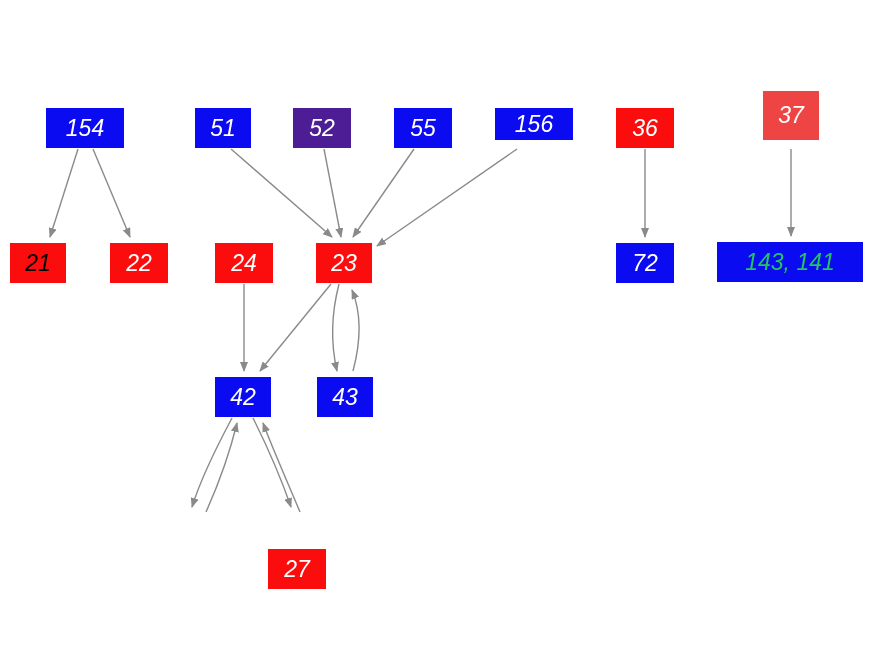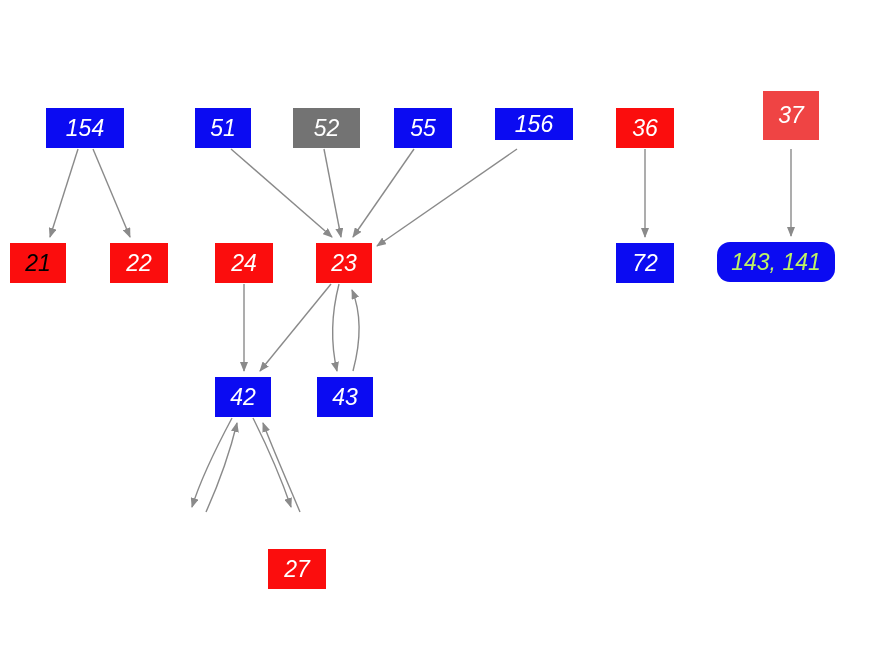--- a/index.html
+++ b/index.html
@@ -62,27 +62,27 @@
         <path d="M339,284 C331,315 331,345 337,371" class="edge" stroke="#8a8a8a" marker-end="url(#arrowhead)"></path>
         <path d="M353,371 C361,341 361,312 352,290" class="edge" stroke="#8a8a8a" marker-end="url(#arrowhead)"></path>
         <path d="M232,418 C216,448 201,478 192,507" class="edge" stroke="#8a8a8a" marker-end="url(#arrowhead)"></path>
         <path d="M206,512 C219,483 230,452 237,423" class="edge" stroke="#8a8a8a" marker-end="url(#arrowhead)"></path>
         <path d="M253,418 C268,448 281,478 291,507" class="edge" stroke="#8a8a8a" marker-end="url(#arrowhead)"></path>
         <path d="M300,512 C288,483 274,452 263,423" class="edge" stroke="#8a8a8a" marker-end="url(#arrowhead)"></path>
       </g>
   </svg>
 <div class="node" style="left: 46px; top: 108px; width: 78px; height: 40px; background: rgb(11, 11, 242); color: rgb(255, 255, 255);">154</div>
     <div class="node" style="left: 195px; top: 108px; width: 56px; height: 40px; background: rgb(11, 11, 242); color: rgb(255, 255, 255);">51</div>
-    <div class="node" style="left: 293px; top: 108px; width: 67px; height: 40px; background: #737373; color: rgb(255, 255, 255);">52</div>
+    <div class="node" style="left: 293px; top: 108px; width: 58px; height: 40px; background: #4c1d95; color: rgb(255, 255, 255);">52</div>
     <div class="node" style="left: 394px; top: 108px; width: 58px; height: 40px; background: rgb(11, 11, 242); color: rgb(255, 255, 255);">55</div>
     <div class="node" style="left: 495px; top: 108px; width: 78px; height: 32px; background: rgb(11, 11, 242); color: rgb(255, 255, 255);">156</div>
     <div class="node" style="left: 616px; top: 108px; width: 58px; height: 40px; background: rgb(251, 13, 13); color: rgb(255, 255, 255);">36</div>
     <div class="node" style="left: 763px; top: 91px; width: 56px; height: 49px; background: #ef4444; color: rgb(255, 255, 255);">37</div>
     <div class="node" style="left: 10px; top: 243px; width: 56px; height: 40px; background: rgb(251, 13, 13); color: #000000;">21</div>
     <div class="node" style="left: 110px; top: 243px; width: 58px; height: 40px; background: rgb(251, 13, 13); color: rgb(255, 255, 255);">22</div>
     <div class="node" style="left: 215px; top: 243px; width: 58px; height: 40px; background: rgb(251, 13, 13); color: rgb(255, 255, 255);">24</div>
     <div class="node" style="left: 316px; top: 243px; width: 56px; height: 40px; background: rgb(251, 13, 13); color: rgb(255, 255, 255);">23</div>
     <div class="node" style="left: 616px; top: 243px; width: 58px; height: 40px; background: rgb(11, 11, 242); color: rgb(255, 255, 255);">72</div>
-    <div class="node" style="left: 717px; top: 242px; width: 118px; height: 40px; background: rgb(11, 11, 242); color: #bef264; border-radius: 13px;">143, 141</div>
+    <div class="node" style="left: 717px; top: 242px; width: 146px; height: 40px; background: rgb(11, 11, 242); color: #22c55e;">143, 141</div>
     <div class="node" style="left: 215px; top: 377px; width: 56px; height: 40px; background: rgb(11, 11, 242); color: rgb(255, 255, 255);">42</div>
     <div class="node" style="left: 317px; top: 377px; width: 56px; height: 40px; background: rgb(11, 11, 242); color: rgb(255, 255, 255);">43</div>
     <div class="node" style="left: 268px; top: 513px; width: 58px; height: 40px; background: rgb(251, 13, 13); color: rgb(255, 255, 255); margin-top: 36px;">27</div>
   </div>
 
 </body></html>

